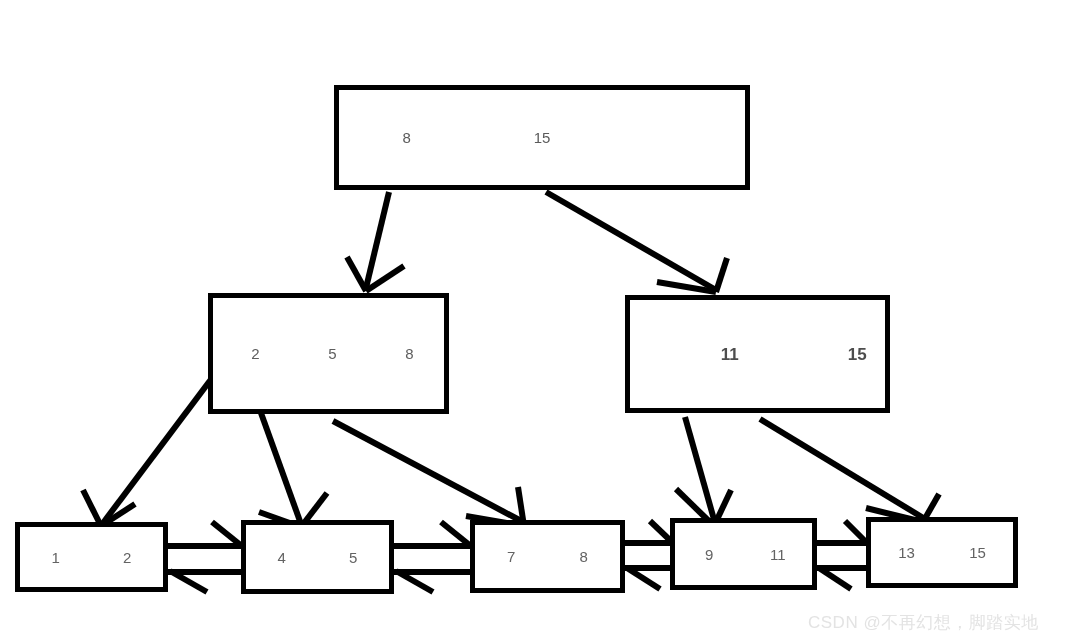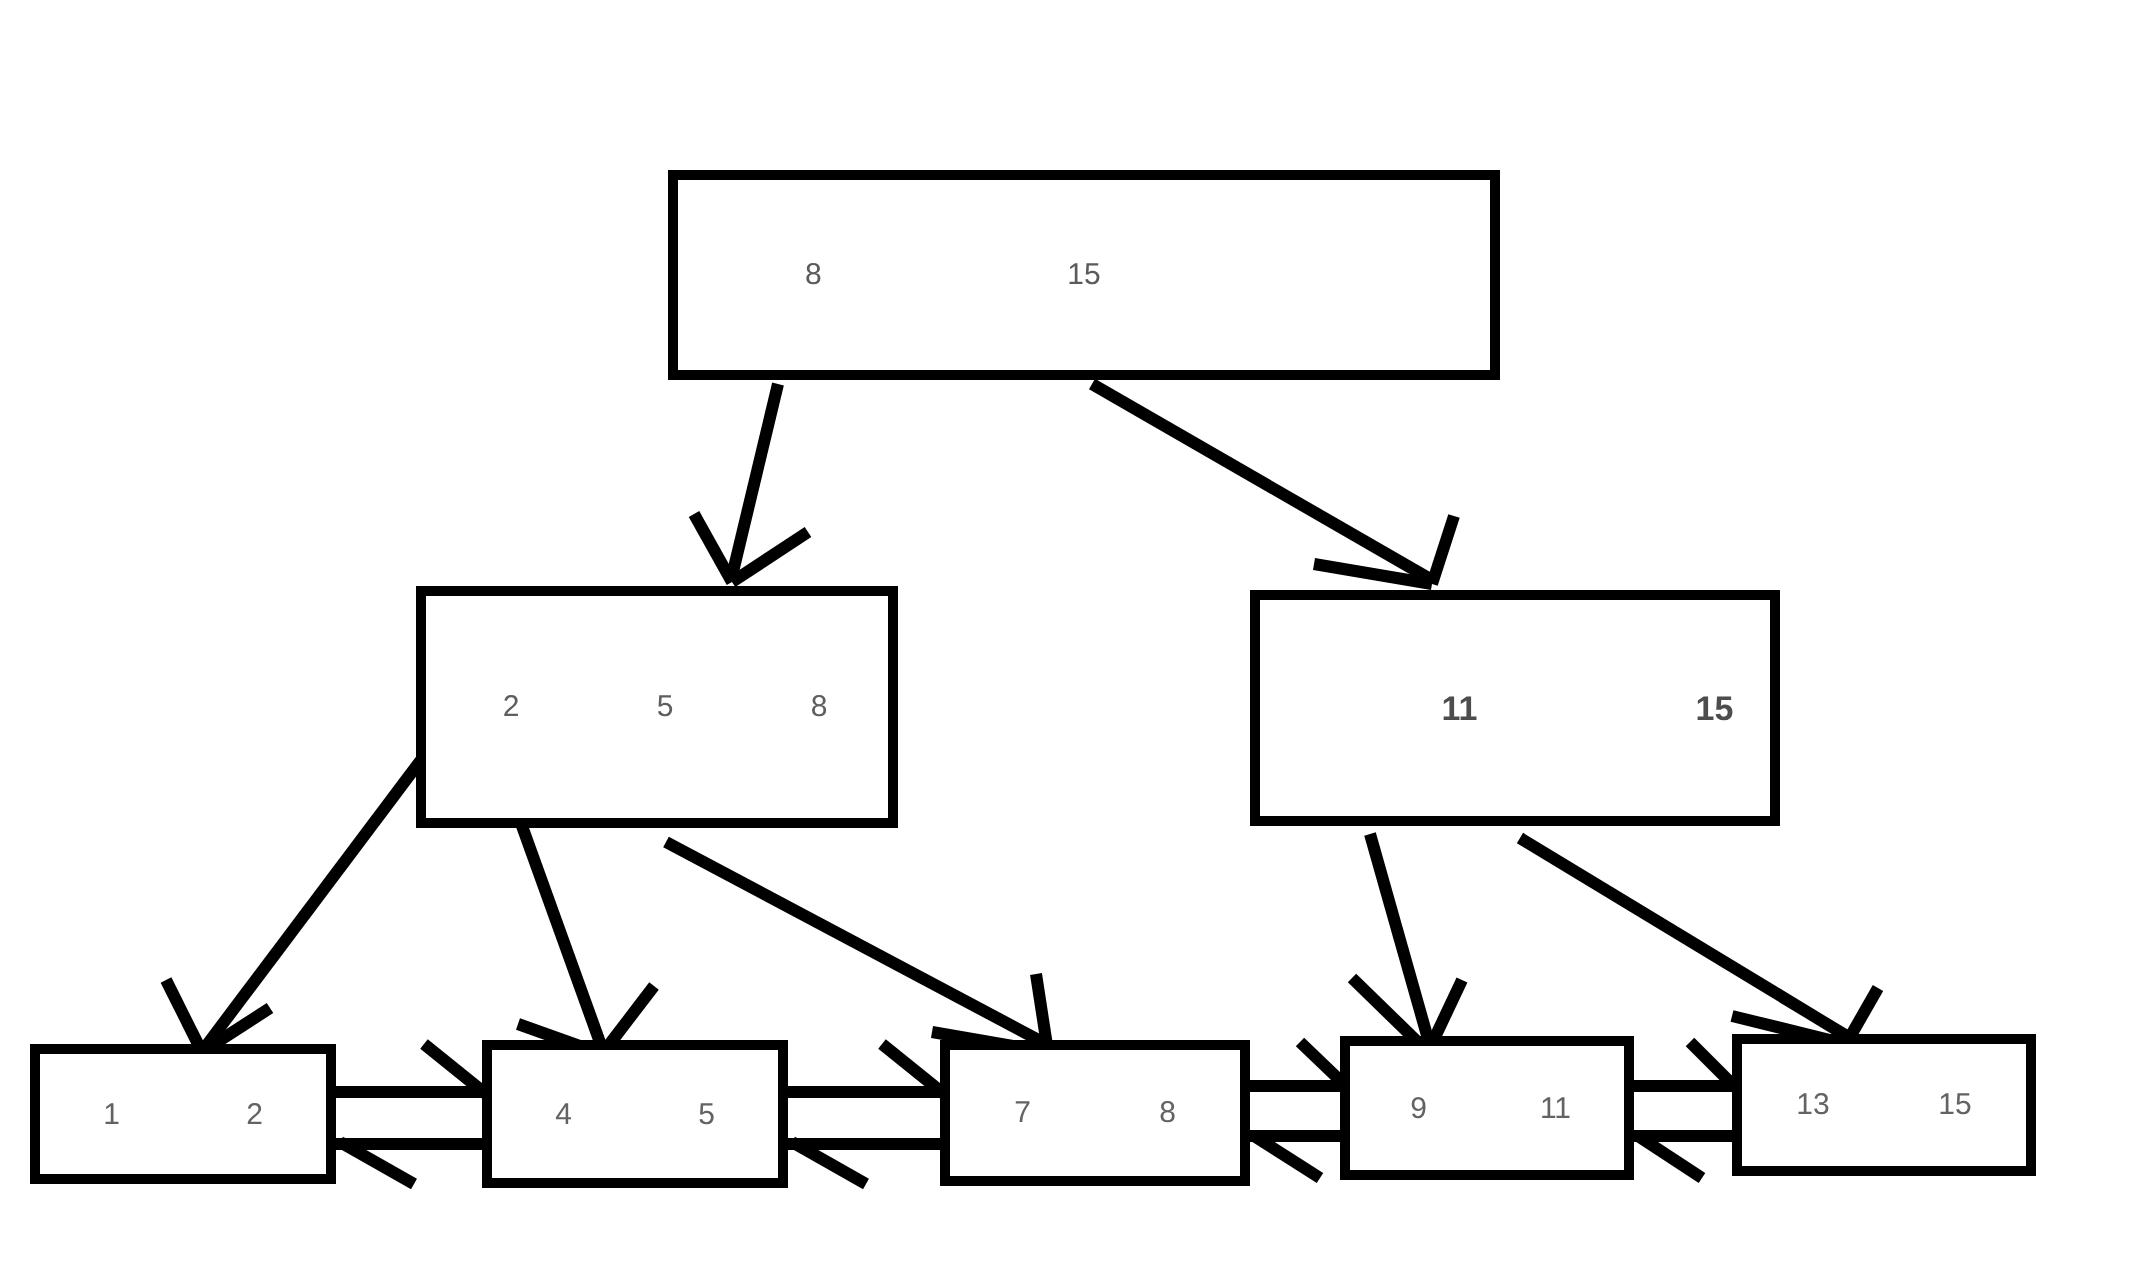--- a/index.html
+++ b/index.html
@@ -194,14 +194,15 @@
     </div>
   </div>
 
   <div class="node-box node-leaf" style="left:866px; top:517px; width:152px; height:71px;">
     <div class="node-keys" style="padding-right:22px;">
       <span class="key-cell">13</span>
       <span class="key-cell">15</span>
     </div>
   </div>
 
+  <div class="watermark">CSDN @不再幻想，脚踏实地</div>
 
 </div>
 
 </body></html>

